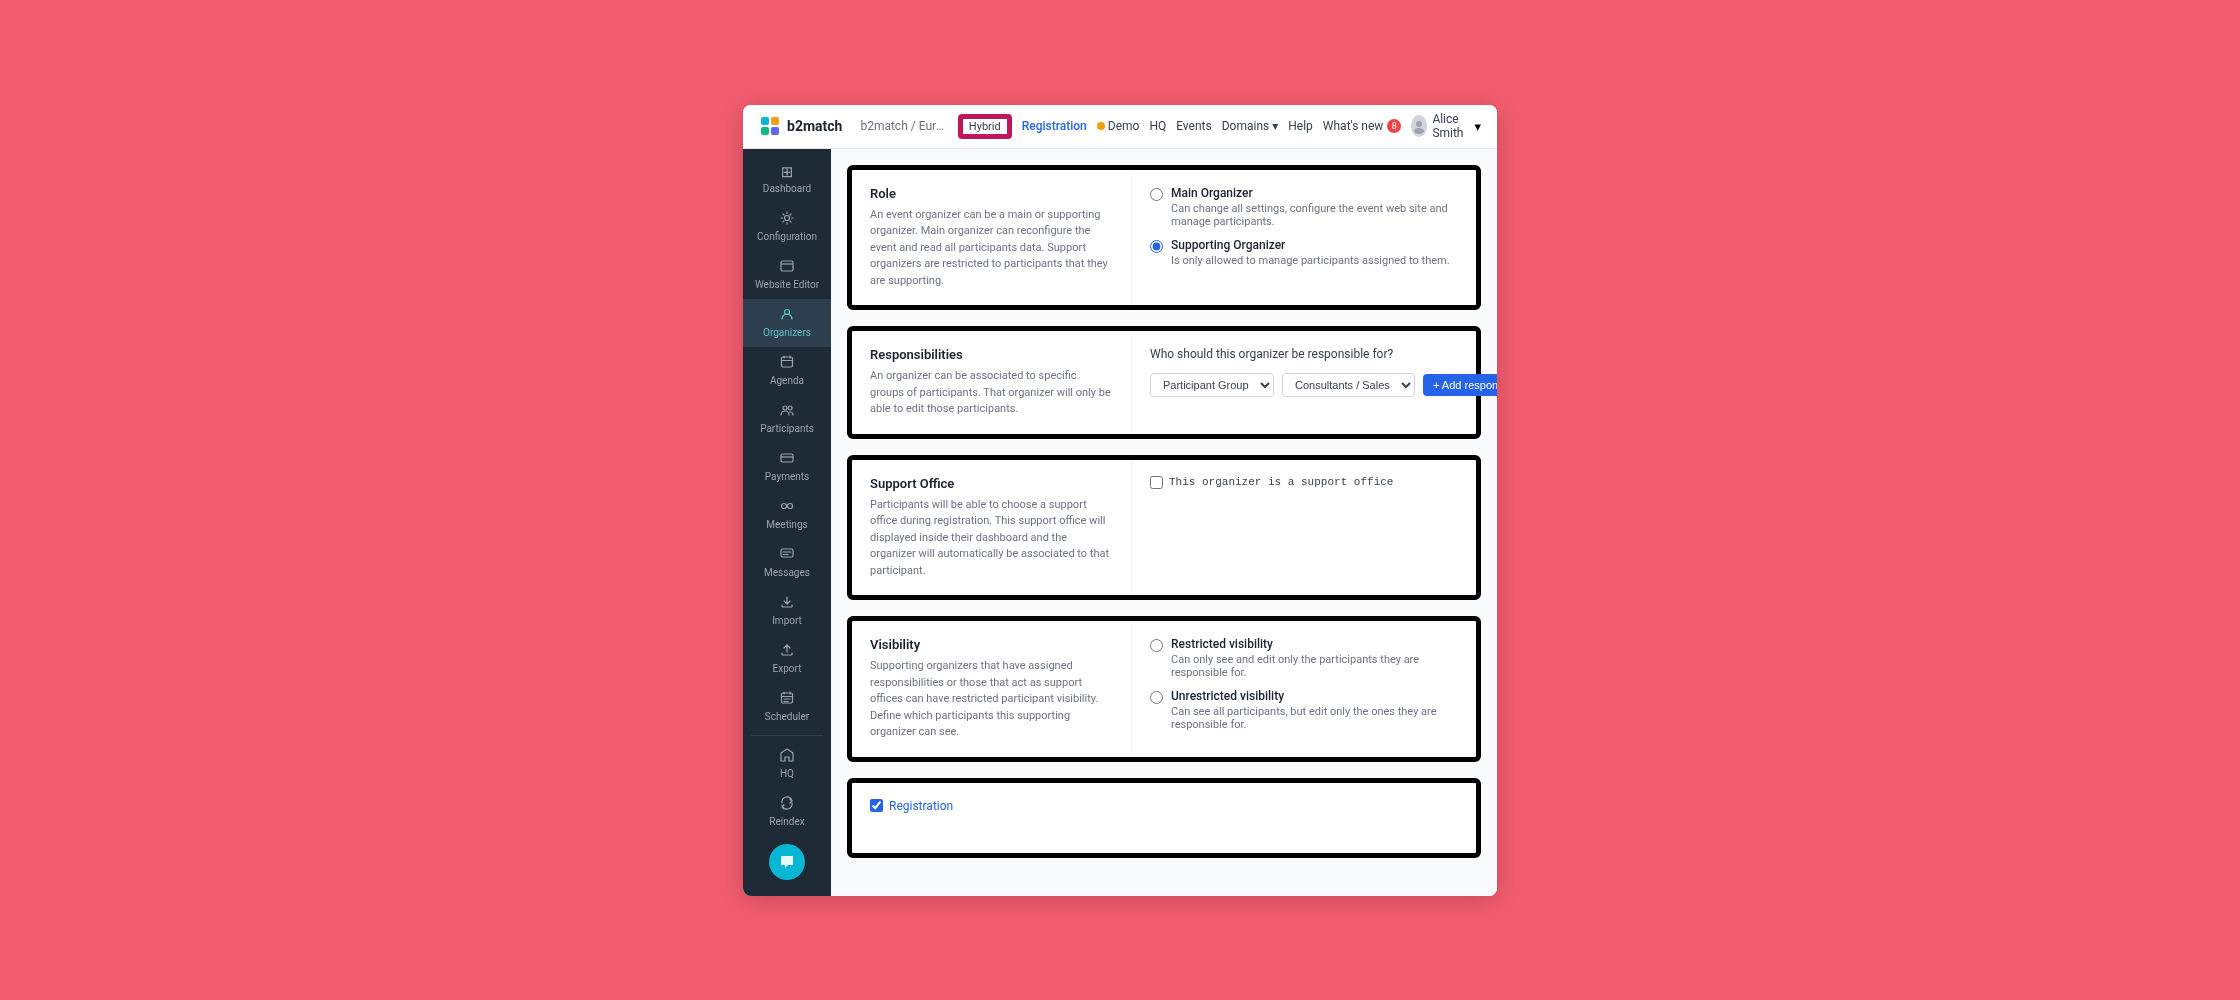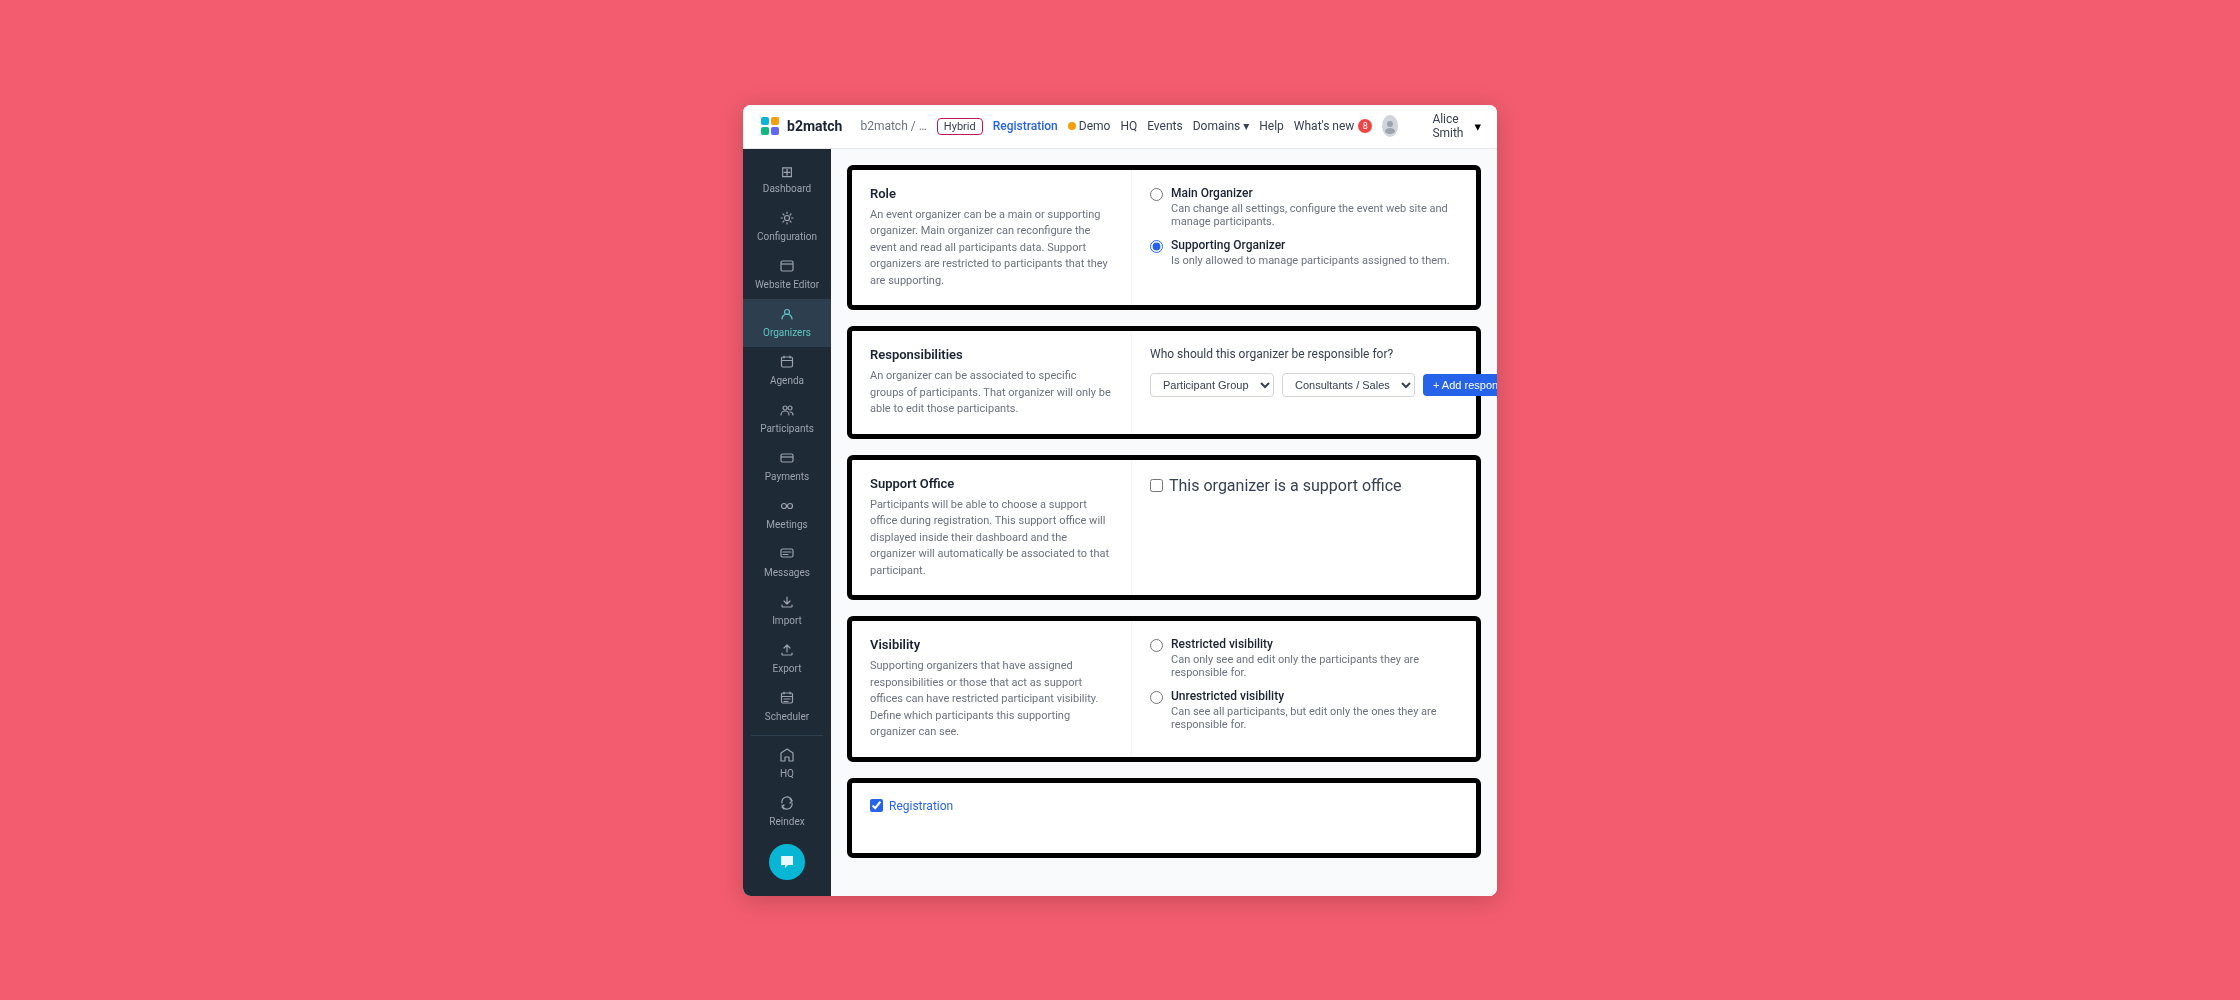--- a/index.html
+++ b/index.html
@@ -50,21 +50,21 @@
     }
     .breadcrumb-text {
       font-size: 12px;
       color: #6b7280;
       white-space: nowrap;
       overflow: hidden;
       text-overflow: ellipsis;
       max-width: 160px;
     }
     .nav-badge {
-      border: 1px solid #be185d;
+      border: 5px solid #be185d;
       border-radius: 4px;
       padding: 1px 6px;
       font-size: 11px;
       color: #374151;
     }
     .nav-link {
       font-size: 12px;
       color: #374151;
       text-decoration: none;
       cursor: pointer;
@@ -115,21 +115,20 @@
       background: #d1d5db;
       display: flex;
       align-items: center;
       justify-content: center;
       font-size: 10px;
       color: #6b7280;
     }
     .user-name {
       font-size: 12px;
       color: #374151;
-      margin-left: 29px;
     }
     
     .main-layout {
       display: flex;
       flex: 1;
       overflow: hidden;
     }
     
     .sidebar {
       width: 88px;
@@ -278,22 +277,23 @@
     .checkbox-row {
       display: flex;
       align-items: center;
       gap: 6px;
     }
     .checkbox-input {
       cursor: pointer;
       accent-color: #2563eb;
     }
     .checkbox-label {
-      font-size: 16px;
-      color: #374151;
+      font-size: 11px;
+      color: #374151;
+      font-family: Liberation Mono, monospace;
     }
     .checkbox-label-blue {
       font-size: 12px;
       color: #2563eb;
     }
   </style>
 </head>
 <body>
 
 <div class="app-container">

